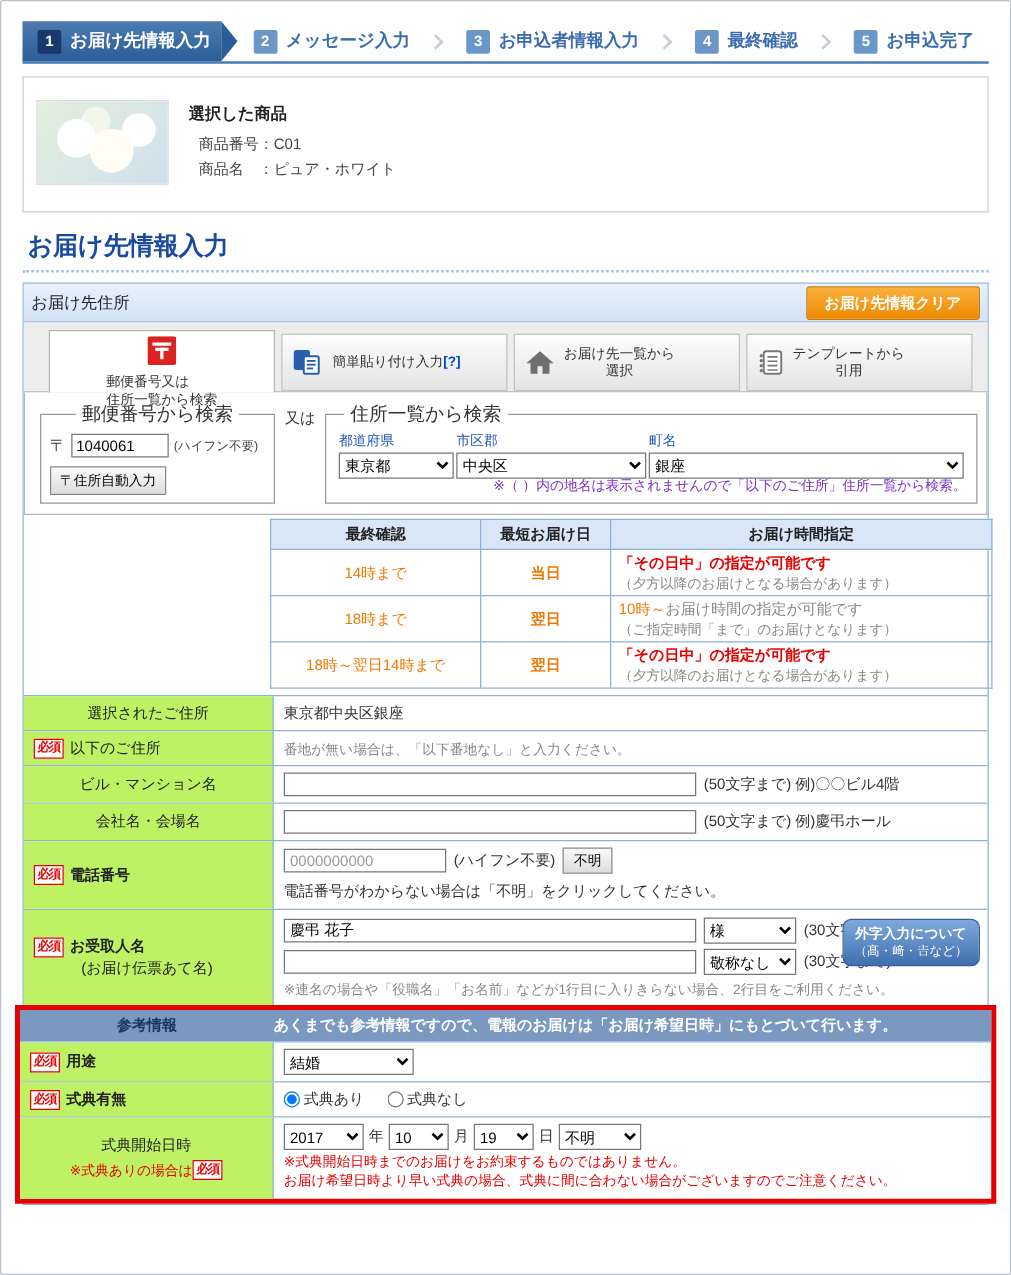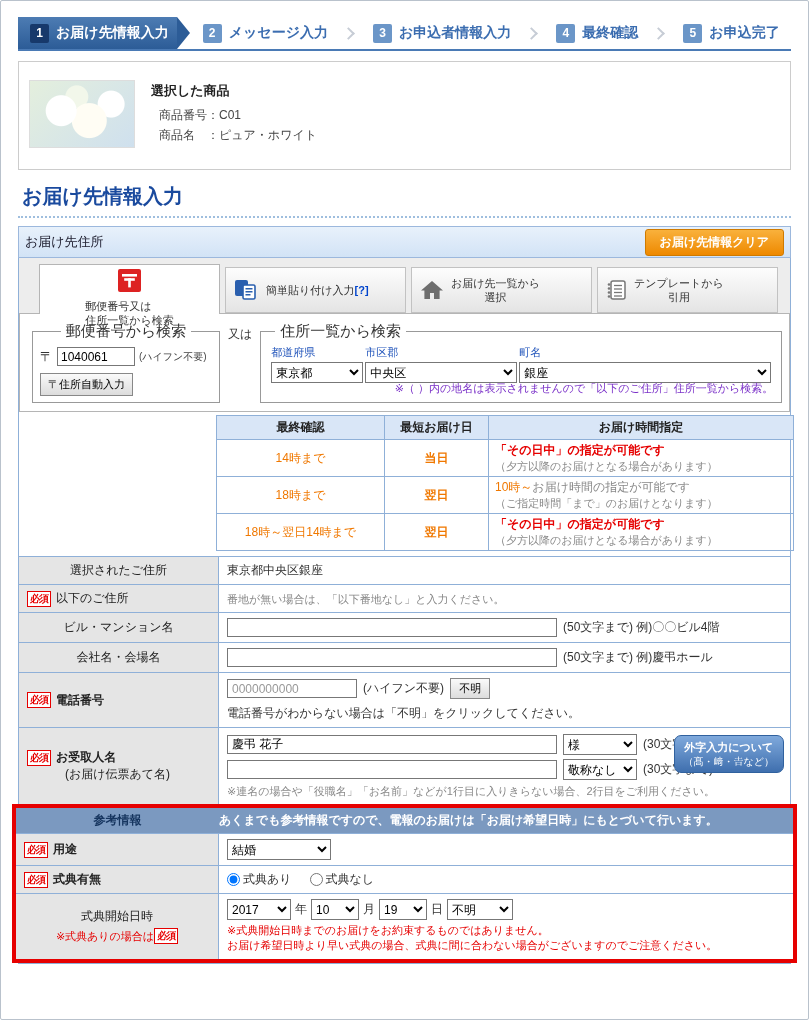--- a/index.html
+++ b/index.html
@@ -91,21 +91,21 @@
   .sched td { border:1px solid #8fb0d8; padding:2px 6px; }
   .td-time { color:#f07800; text-align:center; width:168px; font-size:12px; }
   .td-day  { color:#f07800; font-weight:bold; text-align:center; width:104px; font-size:12px; }
   .l1red { color:#e60000; font-weight:bold; font-size:12px; }
   .l1orange { color:#f07800; font-size:12px; }
   .l1gray { color:#888; font-size:12px; }
   .l2 { color:#888; font-size:11px; }
 
   
   .frow { display:flex; border-top:1px solid #8fb0d8; }
-  .flabel { width:200px; min-width:200px; background:#e5e5e5; border-right:1px solid #8fb0d8;
+  .flabel { width:200px; min-width:200px; background:#bef264; border-right:1px solid #8fb0d8;
             display:flex; align-items:center; justify-content:center; text-align:center;
             padding:5px 4px; font-size:12px; color:#222; }
   .flabel.left { justify-content:flex-start; text-align:left; padding-left:8px; }
   .flabel.col { flex-direction:column; }
   .fval { flex:1; padding:5px 8px; font-size:12px; position:relative; }
   .req { display:inline-block; border:1px solid #e60000; color:#e60000; background:#fff;
          font-size:10px; font-weight:bold; padding:0 2px; line-height:14px; margin-right:5px;
          letter-spacing:-1px; flex:none; }
   .ti { border:1px solid #777; height:19px; font-size:12px; padding:1px 4px; }
   .w330 { width:330px; } .w130 { width:130px; }

